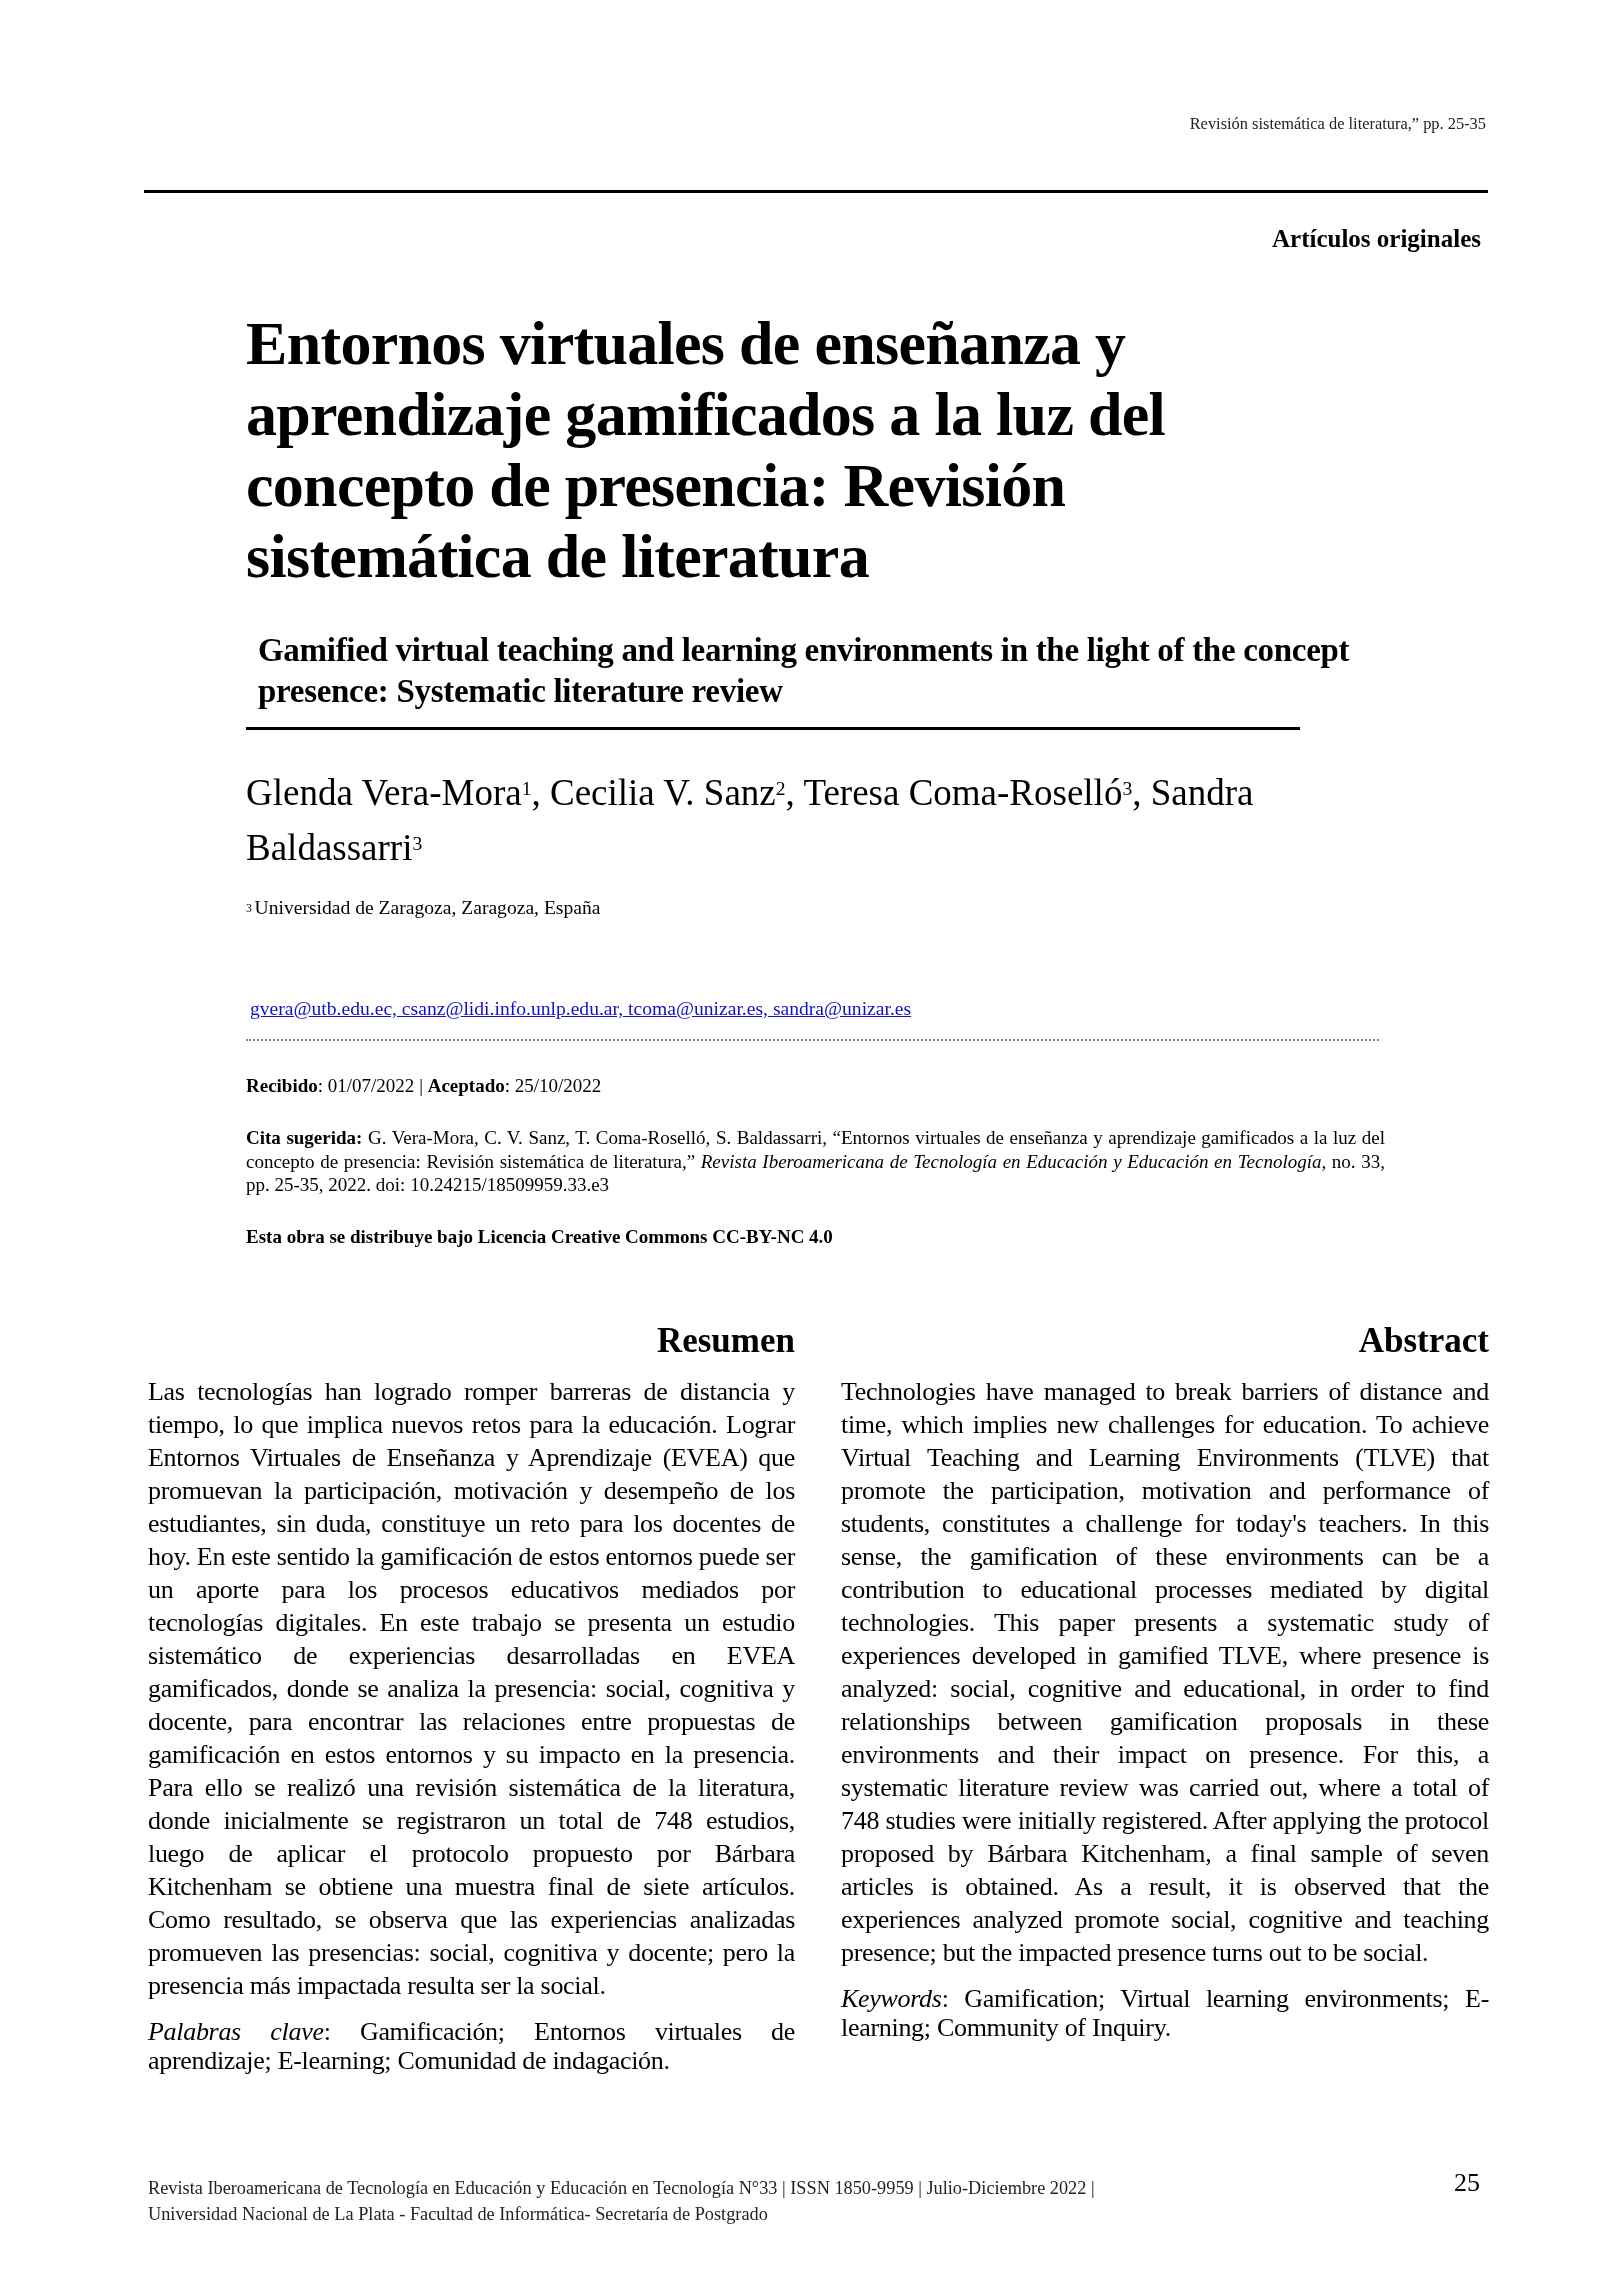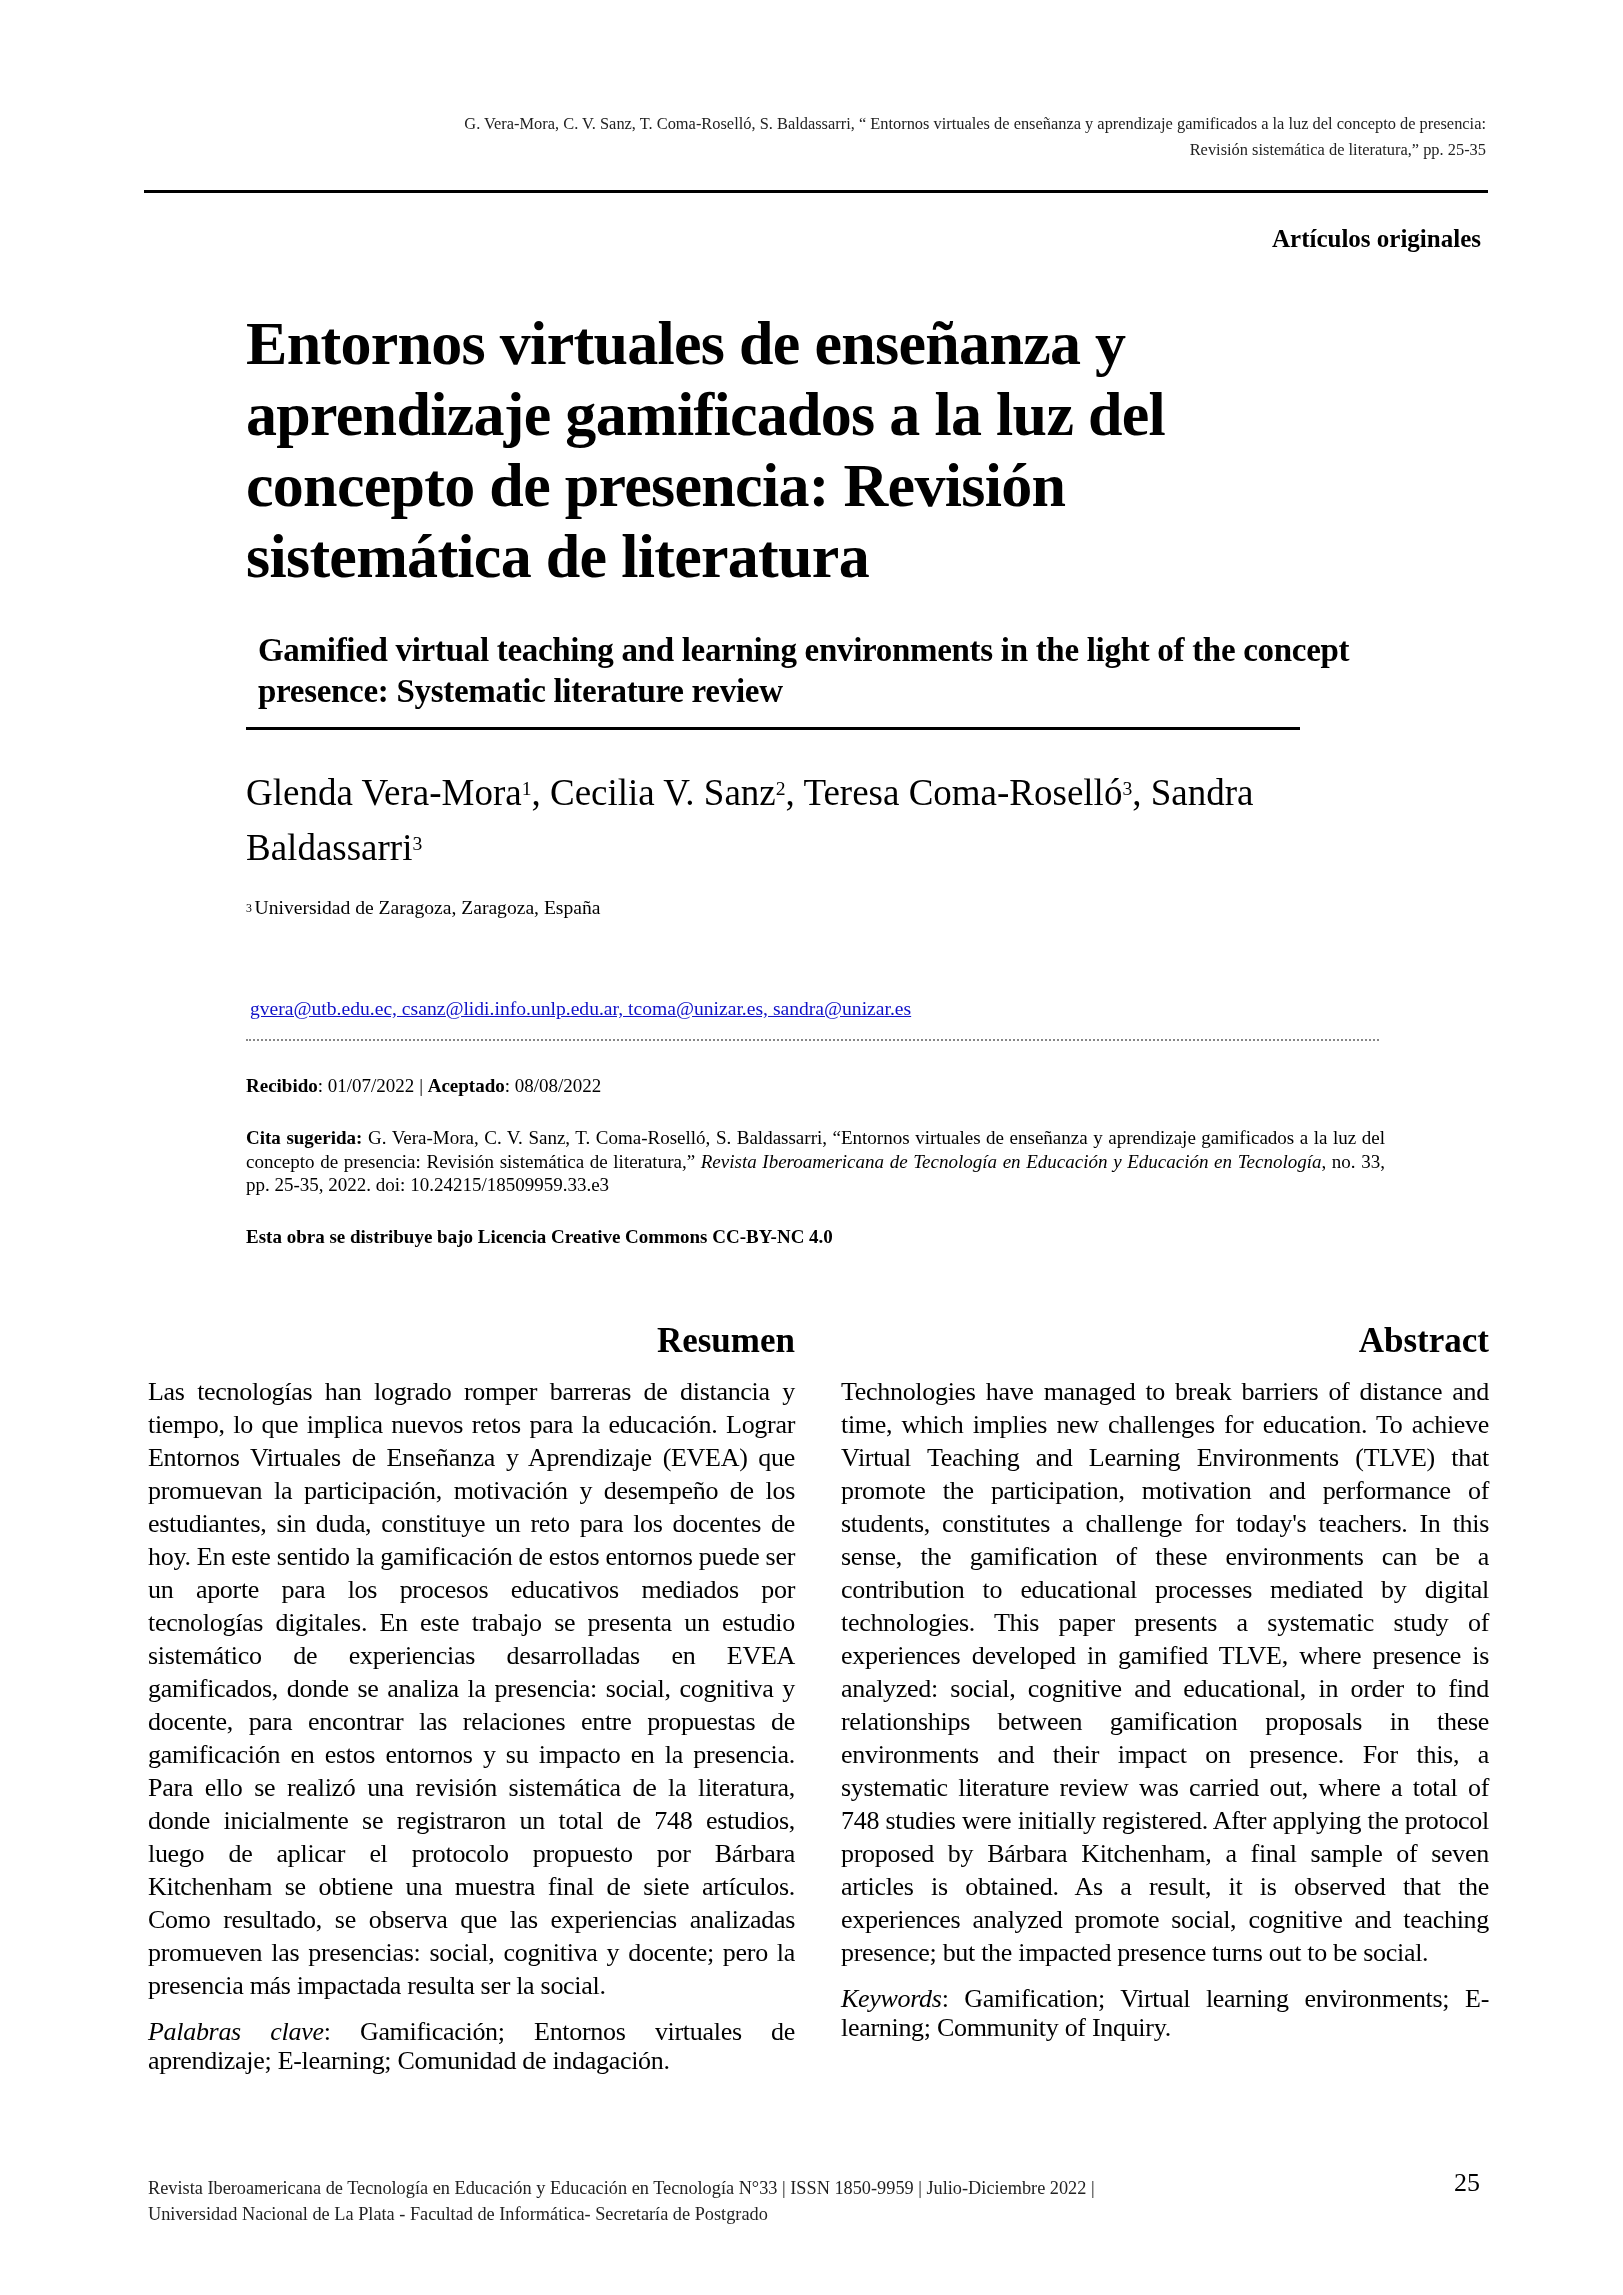--- a/index.html
+++ b/index.html
@@ -69,21 +69,20 @@
   
   .footer {
     left: 148px; top: 2175px; width: 1179px; font-size: 18.3px; line-height: 26px; color: #222;
   }
   .page-number { left: 1454px; top: 2168px; font-size: 26px; }
 </style>
 </head>
 <body>
 
 <div class="abs run-header">
-  <div>G. Vera-Mora,  C. V. Sanz, T. Coma-Roselló, S. Baldassarri, “ Entornos virtuales de enseñanza y aprendizaje gamificados a la luz del concepto de presencia:</div>
   <div>Revisión sistemática de literatura,” pp. 25-35</div>
 </div>
 <div class="abs header-rule"></div>
 <div class="abs section-label">Artículos originales</div>
 
 <h1 class="abs title-es" style="margin:0">Entornos virtuales de enseñanza y aprendizaje gamificados a la luz del concepto de presencia: Revisión sistemática de literatura</h1>
 <h2 class="abs title-en" style="margin:12px">Gamified virtual teaching and learning environments in the light of the concept presence: Systematic literature review</h2>
 <div class="abs title-rule"></div>
 
 <div class="abs authors">
@@ -93,21 +92,21 @@
   <span>Sandra Baldassarri</span><sup>3</sup>
 </div>
 
 <div class="abs affils">
   <div><sup>3</sup><span>Universidad de Zaragoza,  Zaragoza,  España</span></div>
 </div>
 <a class="abs emails">gvera@utb.edu.ec,  csanz@lidi.info.unlp.edu.ar, tcoma@unizar.es,  sandra@unizar.es</a>
 <div class="abs dotted-rule"></div>
 
 <div class="abs dates">
-  <b>Recibido</b>: <span>01/07/2022</span> | <b>Aceptado</b>: <span>08/08/2022</span>
+  <b>Recibido</b>: <span>01/07/2022</span> | <b>Aceptado</b>: <span>25/10/2022</span>
 </div>
 
 <div class="abs citation"><b>Cita sugerida:</b><span> G. Vera-Mora, C. V. Sanz, T. Coma-Roselló, S. Baldassarri, “Entornos virtuales de enseñanza y aprendizaje gamificados a la luz del concepto de presencia: Revisión sistemática de literatura,” </span><i>Revista Iberoamericana de Tecnología en Educación y Educación en Tecnología</i><span>, no. 33, pp. 25-35, 2022. doi: 10.24215/18509959.33.e3</span></div>
 
 <div class="abs license"><span>Esta obra se distribuye bajo </span><b>Licencia Creative Commons CC-BY-NC 4.0</b></div>
 
 <div class="abs col-left" style="top:1321px">
   <div class="col-heading" style="width:647px">Resumen</div>
   <div class="col-body" style="margin-top:14.4px">Las tecnologías han logrado romper barreras de distancia y tiempo, lo que implica nuevos retos para la educación. Lograr Entornos Virtuales de Enseñanza y Aprendizaje (EVEA) que promuevan la participación, motivación y desempeño de los estudiantes, sin duda, constituye un reto para los docentes de hoy. En este sentido la gamificación de estos entornos puede ser un aporte para los procesos educativos mediados por tecnologías digitales. En este trabajo se presenta un estudio sistemático de experiencias desarrolladas en EVEA gamificados, donde se analiza la presencia: social, cognitiva y docente, para encontrar las relaciones entre propuestas de gamificación en estos entornos y su impacto en la presencia. Para ello se realizó una revisión sistemática de la literatura, donde inicialmente se registraron un total de 748 estudios, luego de aplicar el protocolo propuesto por Bárbara Kitchenham se obtiene una muestra final de siete artículos. Como resultado, se observa que las experiencias analizadas promueven las presencias: social, cognitiva y docente; pero la presencia más impactada resulta ser la social.</div>
   <div class="keywords" style="margin-top:14.4px"><em>Palabras clave</em><span>: Gamificación; Entornos virtuales de aprendizaje; E-learning; Comunidad de indagación.</span></div>

